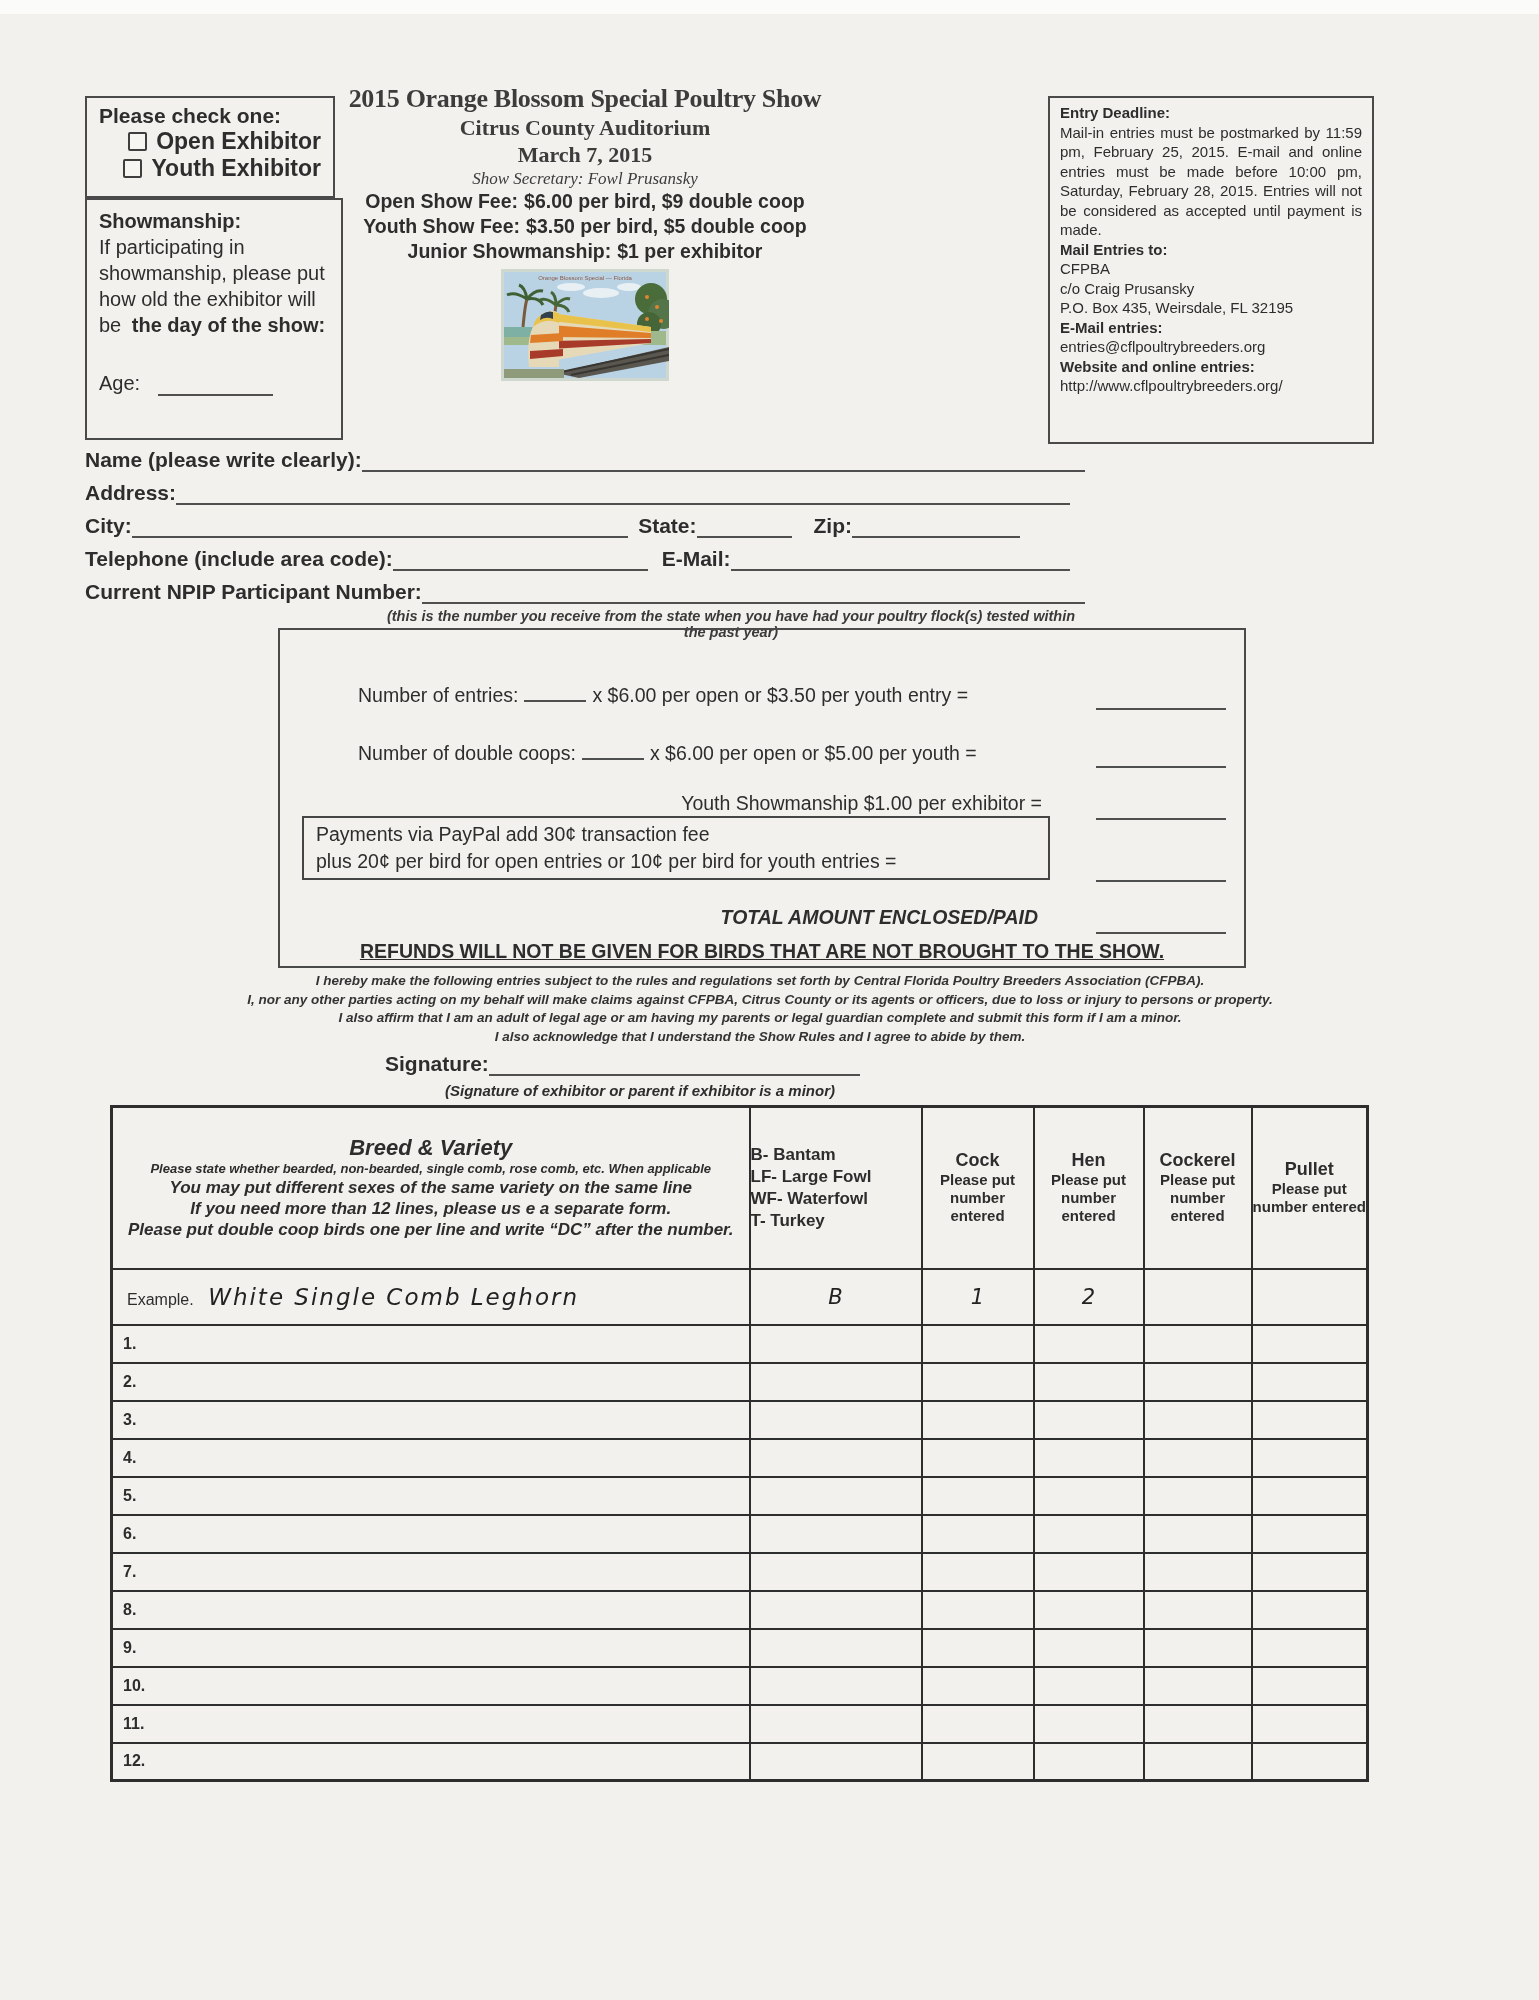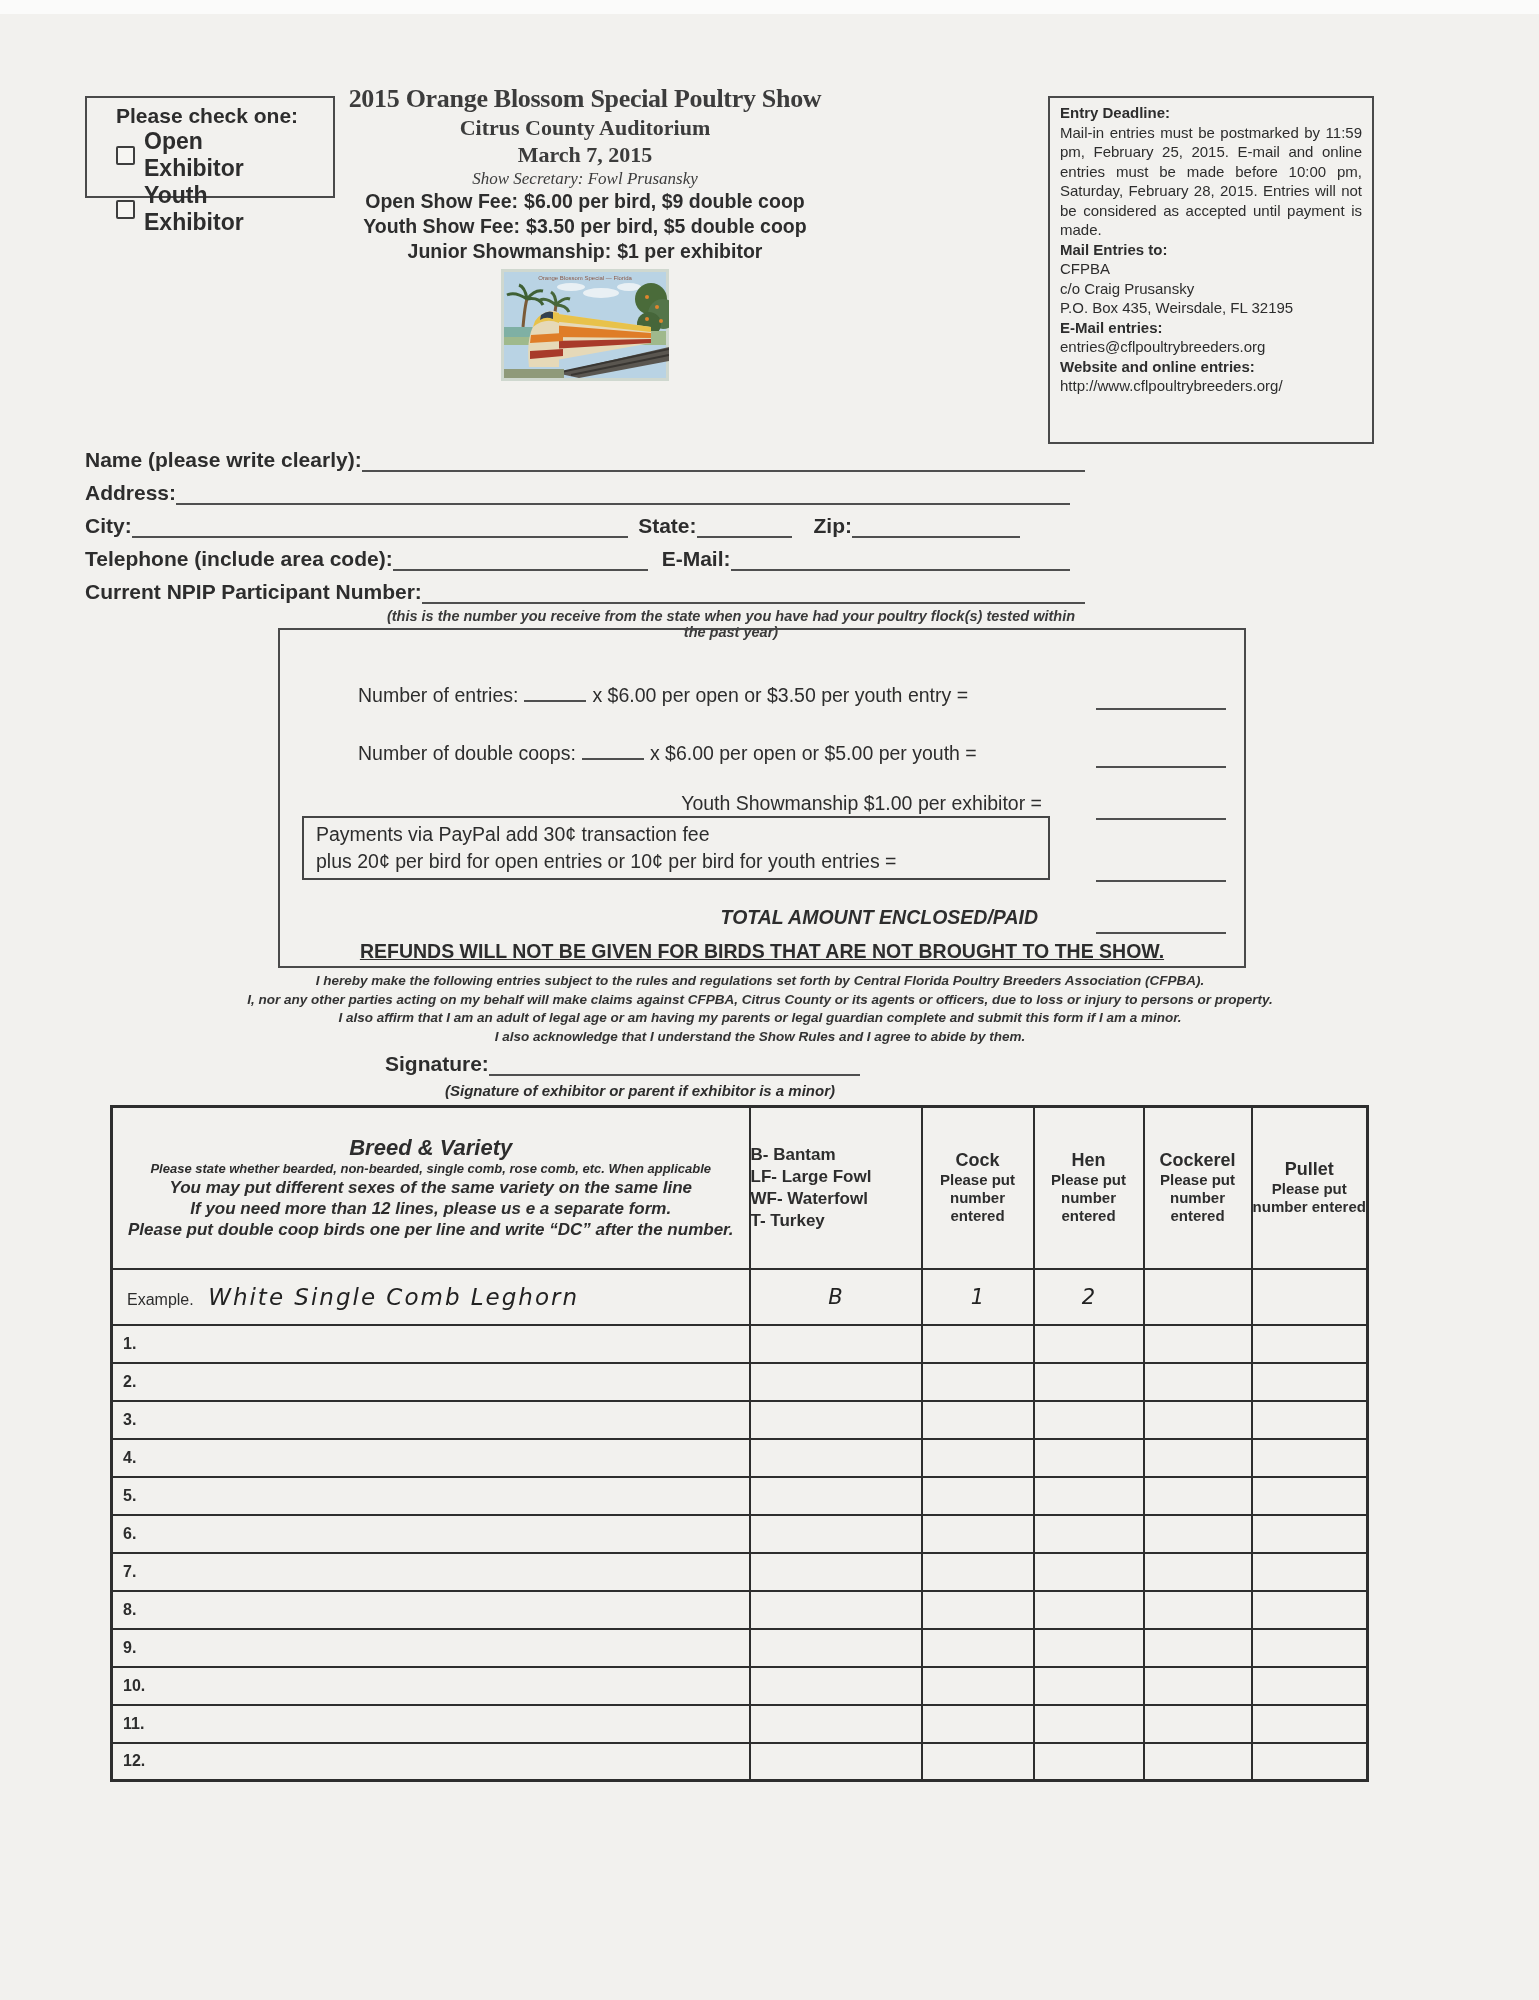--- a/index.html
+++ b/index.html
@@ -9,21 +9,21 @@
     font-family:"Liberation Sans",sans-serif;
     overflow:hidden;
   }
   .box{position:absolute;border:2px solid #4a4a4a;background:transparent;box-sizing:border-box;}
   .b{font-weight:bold;}
   .wline{border-bottom:2px solid #4f4f4f;height:22px;}
   .flexrow{position:absolute;display:flex;align-items:flex-end;}
   .flexrow .lbl{font-size:21px;font-weight:bold;white-space:nowrap;line-height:24px;}
   .flexrow .wline{flex:1;}
   
-  #checkone{left:85px;top:96px;width:250px;height:102px;padding:6px 29px;}
+  #checkone{left:85px;top:96px;width:250px;height:102px;padding:6px 12px;}
   #checkone .t{font-size:21px;font-weight:bold;}
   .chk-opt{display:flex;align-items:center;font-size:23px;font-weight:600;justify-content:flex-end;}
   .chk{width:15px;height:15px;border:2.5px solid #3e3e3e;border-radius:2px;margin-right:9px;flex:0 0 auto;background:#f6f5f2;}
   
   #showman{left:85px;top:198px;width:258px;height:242px;padding:8px 12px;font-size:20px;line-height:26px;}
   #showman .t{font-weight:bold;}
   #showman .age{display:flex;align-items:flex-end;margin-top:32px;}
   #showman .age .wline{width:115px;margin-left:18px;}
   
   #hdr{position:absolute;left:330px;top:84px;width:510px;text-align:center;}
@@ -87,20 +87,34 @@
     <div class="chk-opt">
       <span class="chk"></span>
       <span>Open Exhibitor</span>
     </div>
     <div class="chk-opt">
       <span class="chk"></span>
       <span>Youth Exhibitor</span>
     </div>
   </div>
 
+  <div class="box" id="showman">
+    <div class="t">Showmanship:</div>
+    <div>If participating in</div>
+    <div>showmanship, please put</div>
+    <div>how old the exhibitor will</div>
+    <div>
+      <span>be</span>
+      <span class="b" style="margin-left:5px">the day of the show:</span>
+    </div>
+    <div class="age">
+      <span>Age:</span>
+      <span class="wline"></span>
+    </div>
+  </div>
 
   <div id="hdr">
     <div class="title">2015 Orange Blossom Special Poultry Show</div>
     <div class="venue">Citrus County Auditorium</div>
     <div class="date">March 7, 2015</div>
     <div class="sec">Show Secretary: Fowl Prusansky</div>
     <div class="fee">
       <span class="k">Open Show Fee:</span><span class="v">$6.00 per bird, $9 double coop</span>
     </div>
     <div class="fee">

